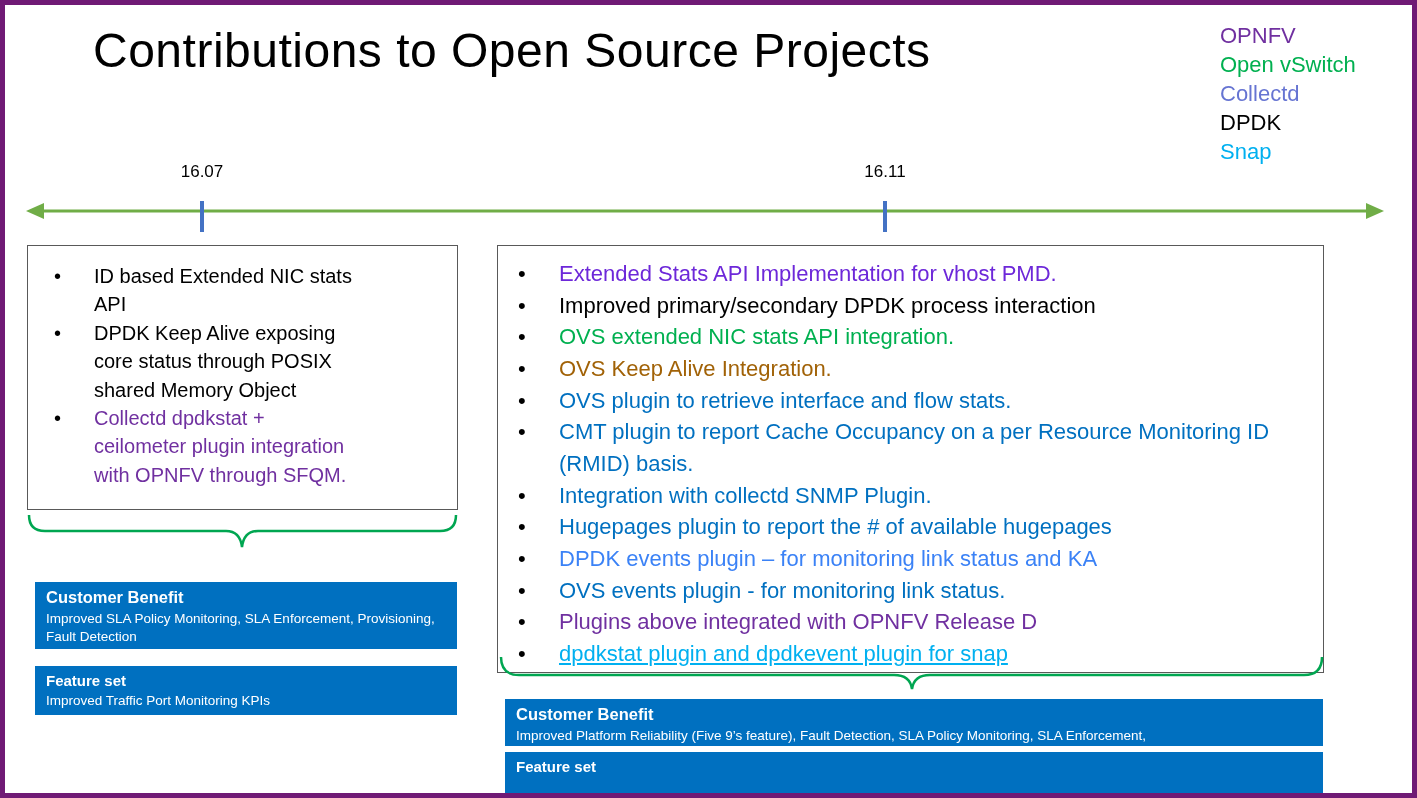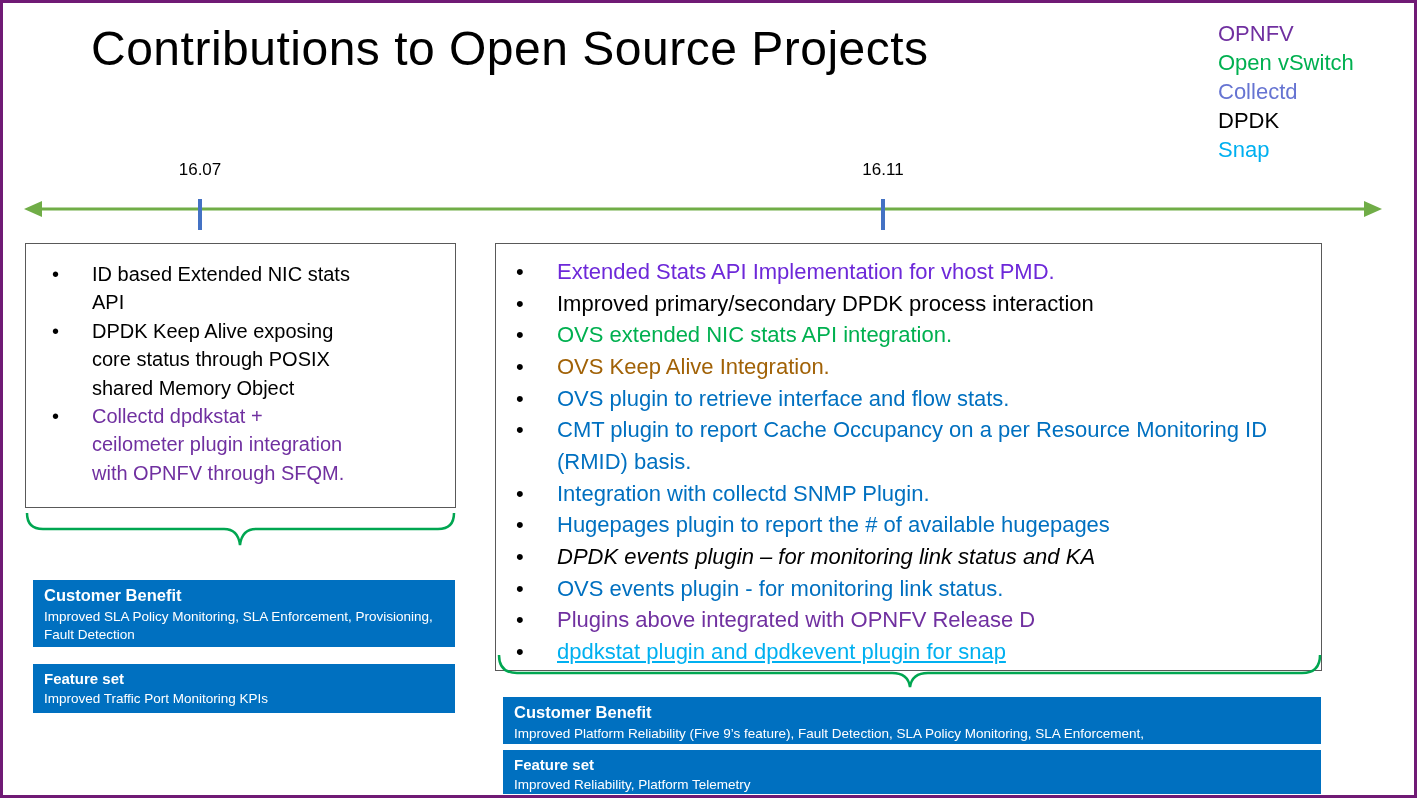--- a/index.html
+++ b/index.html
@@ -1,20 +1,20 @@
 <!DOCTYPE html>
 <html><head>
 <meta charset="utf-8">
 <style>
   * { box-sizing: border-box; margin: 0; padding: 0; }
   html, body { background: #fff; }
   body { font-family: "Liberation Sans", sans-serif; color: #000; }
 
   .slide { position: relative; width: 1417px; height: 798px; background: #fff;
-           border: 3px solid #701a75; overflow: hidden; }
+           border: 5px solid #701a75; overflow: hidden; }
 
   .title { position: absolute; left: 88px; top: 18px; font-size: 48px;
            font-weight: 400; letter-spacing: 0.5px; white-space: nowrap; }
 
   .legend { position: absolute; left: 1215px; top: 16px; font-size: 22px;
             line-height: 29px; font-weight: 400; }
   .legend-item { white-space: nowrap; }
 
   .tl-label { position: absolute; top: 157px; width: 90px; text-align: center;
               font-size: 17px; color: #000; }
@@ -127,21 +127,21 @@
       <li>
         <span class="dot">•</span>
         <span style="color: rgb(0, 112, 192);">Integration with collectd SNMP Plugin.</span>
       </li>
       <li>
         <span class="dot">•</span>
         <span style="color: rgb(0, 112, 192);">Hugepages plugin to report the # of available hugepages</span>
       </li>
       <li>
         <span class="dot">•</span>
-        <span style="color: #000000; font-style: italic;">DPDK events plugin – for monitoring link status and KA</span>
+        <span style="color: #3b82f6;">DPDK events plugin – for monitoring link status and KA</span>
       </li>
       <li>
         <span class="dot">•</span>
         <span style="color: rgb(0, 112, 192);">OVS events plugin - for monitoring link status.</span>
       </li>
       <li>
         <span class="dot">•</span>
         <span style="color: rgb(112, 48, 160);">Plugins above integrated with OPNFV Release D</span>
       </li>
       <li>
@@ -169,16 +169,15 @@
     <div class="banner-b">Improved Traffic Port Monitoring KPIs</div>
   </div>
 
   <div class="banner banner-rcb" style="background: rgb(0, 112, 192);">
     <div class="banner-h">Customer Benefit</div>
     <div class="banner-b">Improved Platform Reliability (Five 9’s feature), Fault Detection, SLA Policy Monitoring, SLA Enforcement,</div>
   </div>
 
   <div class="banner banner-rfs" style="background: rgb(0, 112, 192);">
     <div class="banner-h bold">Feature set</div>
-    <div class="banner-b">Improved Reliability, Platform Telemetry</div>
   </div>
 
 </div>
 
 </body></html>

